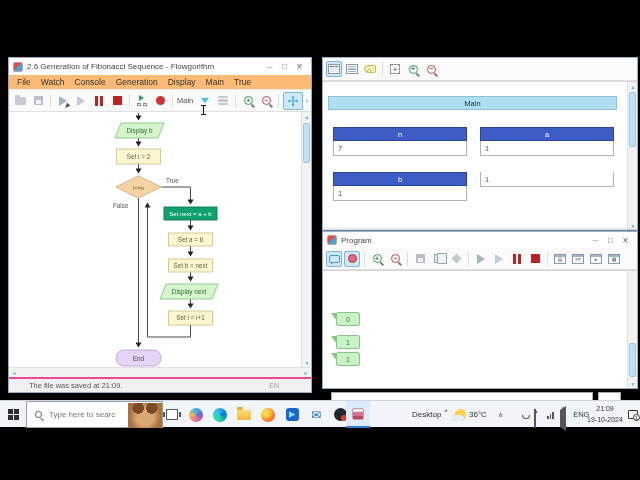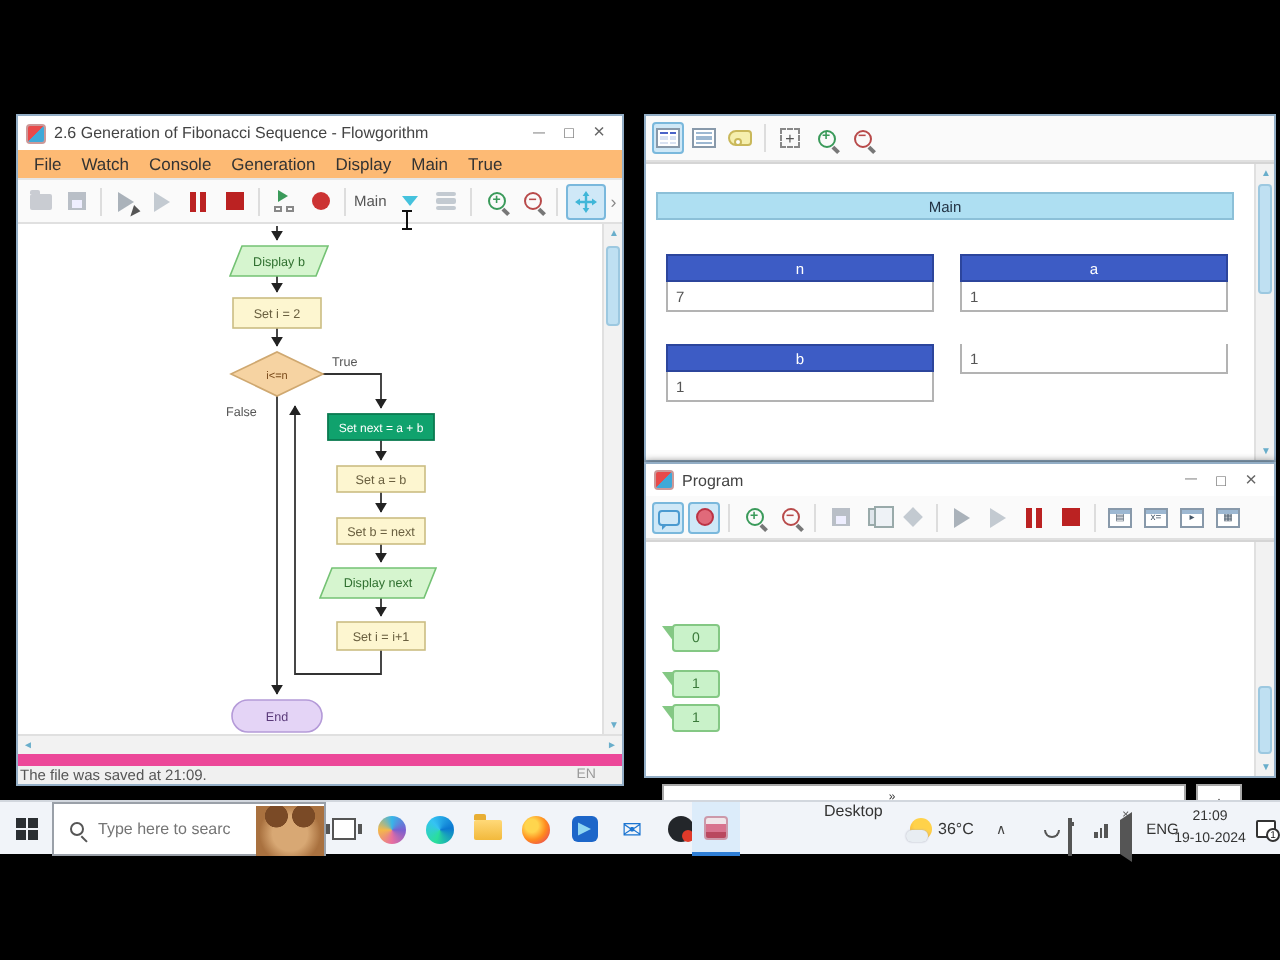--- a/index.html
+++ b/index.html
@@ -55,21 +55,21 @@
   .sh-list{width:12px;height:10px;border:1px solid #8899aa;display:flex;flex-direction:column;gap:1px;padding:1px;background:#fff;}
   .sh-list i{height:2px;background:#9db8d2;}
   .sh-tag{width:12px;height:8px;background:#f5efad;border:1px solid #c9b85a;border-radius:4px 2px 2px 4px;position:relative;}
   .sh-tag::before{content:"";position:absolute;left:2px;top:2.5px;width:2px;height:2px;border-radius:50%;background:#fff;border:1px solid #c9b85a;}
   .sh-expand{width:10px;height:10px;border:1px dashed #888;display:flex;align-items:center;justify-content:center;font-size:8px;color:#555;}
   
   .vscroll{position:absolute;top:0;right:0;bottom:0;width:10px;background:#f2f2f2;border-left:1px solid #e0e0e0;}
   .hscroll{height:10px;background:#f2f2f2;border-top:1px solid #e0e0e0;position:relative;flex:0 0 auto;}
   .sarrow{position:absolute;font-size:5px;color:#69aecb;width:10px;height:9px;display:flex;align-items:center;justify-content:center;}
   .sthumb{position:absolute;left:1px;right:1px;background:#bfe0f2;border:1px solid #9cc8e0;border-radius:2px;}
-  .statusbar{height:15px;background:#f0f0f0;border-top:6px solid #ec4899;display:flex;align-items:center;padding:0 1px;flex:0 0 auto;}
+  .statusbar{height:15px;background:#f0f0f0;border-top:2px solid #ec4899;display:flex;align-items:center;padding:0 20px;flex:0 0 auto;}
   .statusbar .msg{font-size:7.5px;color:#555;flex:1;}
   .statusbar .lang{font-size:7px;color:#999;margin-right:12px;}
   .canvas{flex:1;background:#fff;position:relative;overflow:hidden;}
   svg text{font-family:"Liberation Sans","DejaVu Sans",sans-serif;}
   
   .vw-content{flex:1;background:#fff;position:relative;border-top:1px solid #d5d5d5;}
   .scopebar{position:absolute;left:5px;right:20px;top:14px;height:14px;background:#aedff2;border:1px solid #8cc0d8;display:flex;align-items:center;justify-content:center;font-size:7.5px;color:#234;}
   .varbox{position:absolute;width:134px;}
   .varbox .vh{height:14px;background:#3d5cc5;border:1px solid #2c459c;color:#fff;font-size:7.5px;display:flex;align-items:center;justify-content:center;}
   .varbox .vv{height:15px;background:#fff;border:1px solid #b3b3b3;border-top:none;font-size:7.5px;color:#555;display:flex;align-items:center;padding-left:4px;}
@@ -104,21 +104,21 @@
   .folder::before{content:"";position:absolute;top:-2.5px;left:0;width:6px;height:3px;background:#e8ae34;border-radius:1px 1px 0 0;}
   .firefox{width:14px;height:14px;border-radius:50%;background:radial-gradient(circle at 35% 35%,#ffd54d 0 25%,#ff8a1e 55%,#e0306e 100%);}
   .blueapp{width:13px;height:13px;border-radius:3px;background:#1d66c9;position:relative;}
   .blueapp::before{content:"";position:absolute;left:3px;top:3px;width:7px;height:7px;background:#8fd6f2;clip-path:polygon(0 0,100% 50%,0 100%);}
   .mailico{font-size:12px;color:#1b74d1;line-height:12px;}
   .mailico::before{content:"✉";}
   .recorder{width:13px;height:13px;border-radius:50%;background:#23262a;position:relative;}
   .recorder::before{content:"";position:absolute;right:0;bottom:0;width:6px;height:6px;border-radius:50%;background:#e03a2a;}
   .tb-flow{position:absolute;left:346px;top:0;width:24px;height:27px;background:#dcecfa;border-bottom:2px solid #2f7fd6;display:flex;align-items:center;justify-content:center;}
   .flowico{width:12px;height:12px;border-radius:2px;background:linear-gradient(180deg,#f0e6ea 0 30%,#d8738e 30% 70%,#b9485f 70% 100%);border:1px solid #c9a;}
-  .tb-desktop{position:absolute;left:412px;top:0;height:27px;display:flex;font-size:8px;color:#333;}
+  .tb-desktop{position:absolute;left:412px;top:0;height:27px;display:flex;align-items:center;font-size:8px;color:#333;}
   .chev2{font-size:6px;color:#333;position:relative;top:-5px;margin-left:3px;}
   .chev2::before{content:"»";}
   .tb-weather{position:absolute;left:455px;top:0;height:27px;display:flex;align-items:center;gap:3px;}
   .sun{width:11px;height:11px;border-radius:50%;background:radial-gradient(circle at 60% 30%,#ffd24a 0 45%,#f4a62a 100%);position:relative;}
   .sun::after{content:"";position:absolute;left:-2px;bottom:-1px;width:11px;height:6px;border-radius:5px;background:#e8edf2;box-shadow:0 0 1px #aab;}
   .tb-weather span{font-size:8px;color:#333;}
   .tray{position:absolute;left:498px;top:0;height:27px;display:flex;align-items:center;gap:5px;}
   .tray .chevup{font-size:7px;color:#444;}
   .tray .chevup::before{content:"∧";}
   .mini{width:8px;height:9px;position:relative;}

